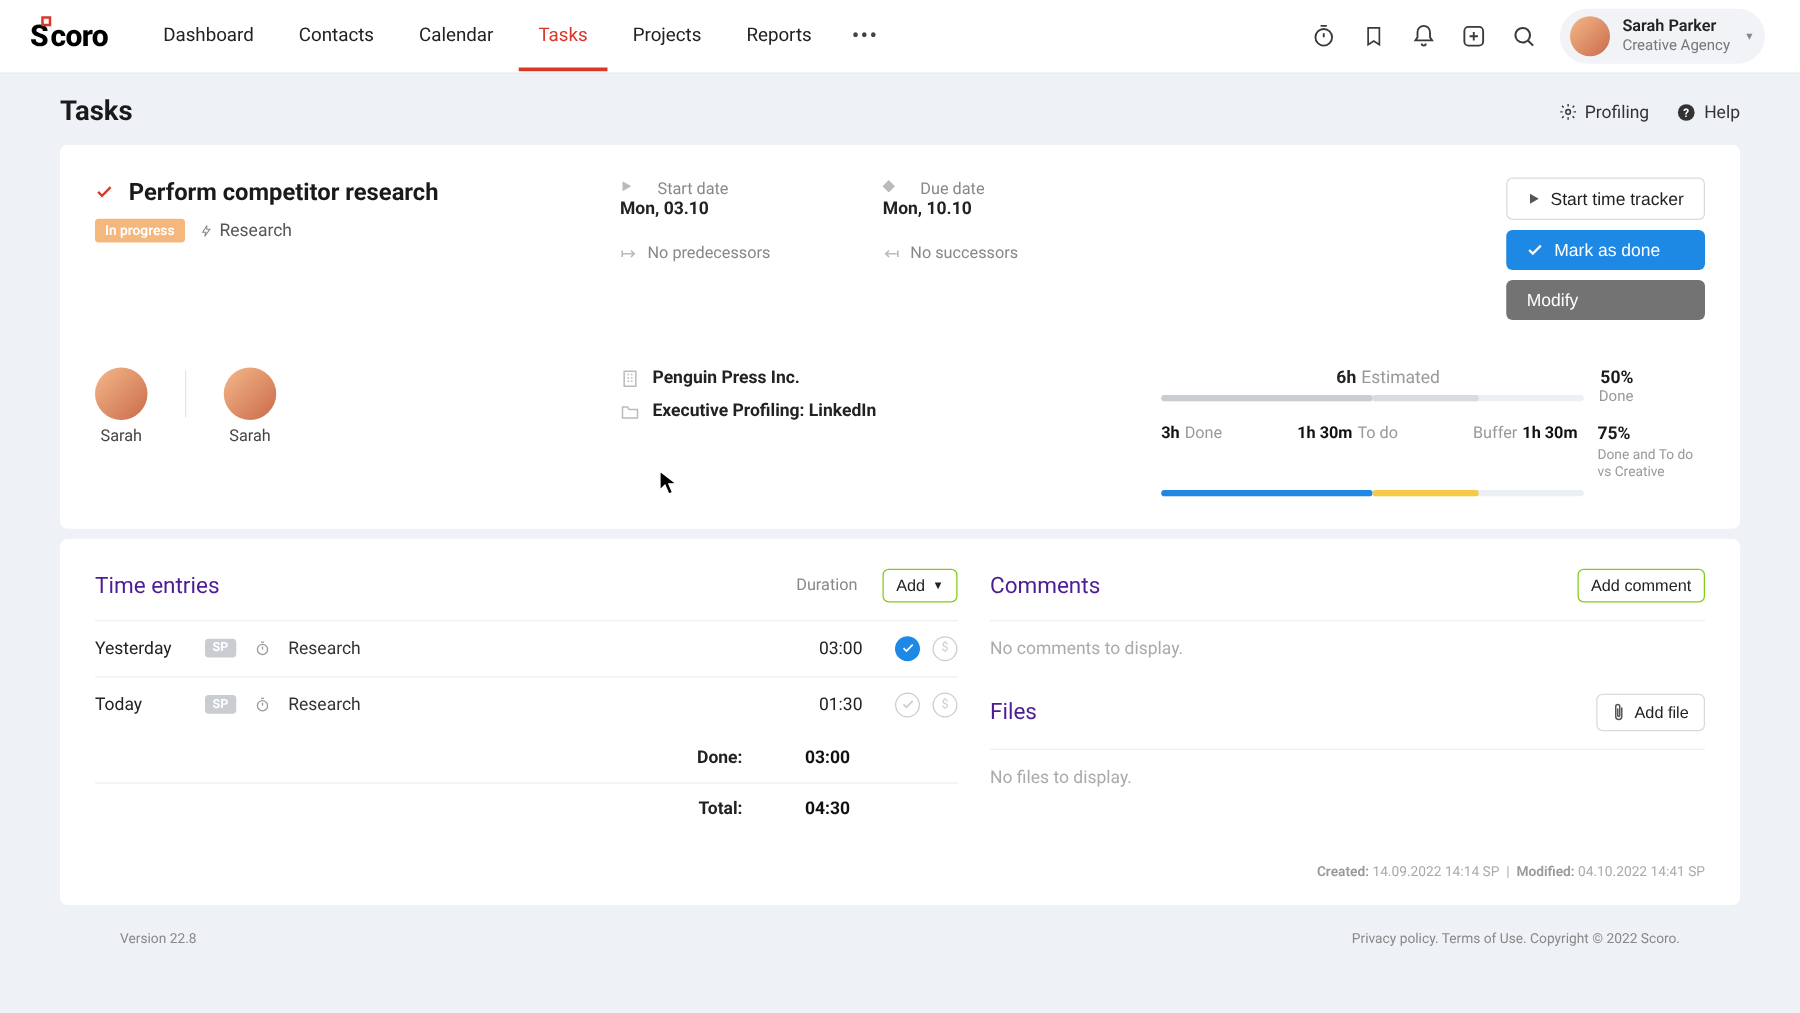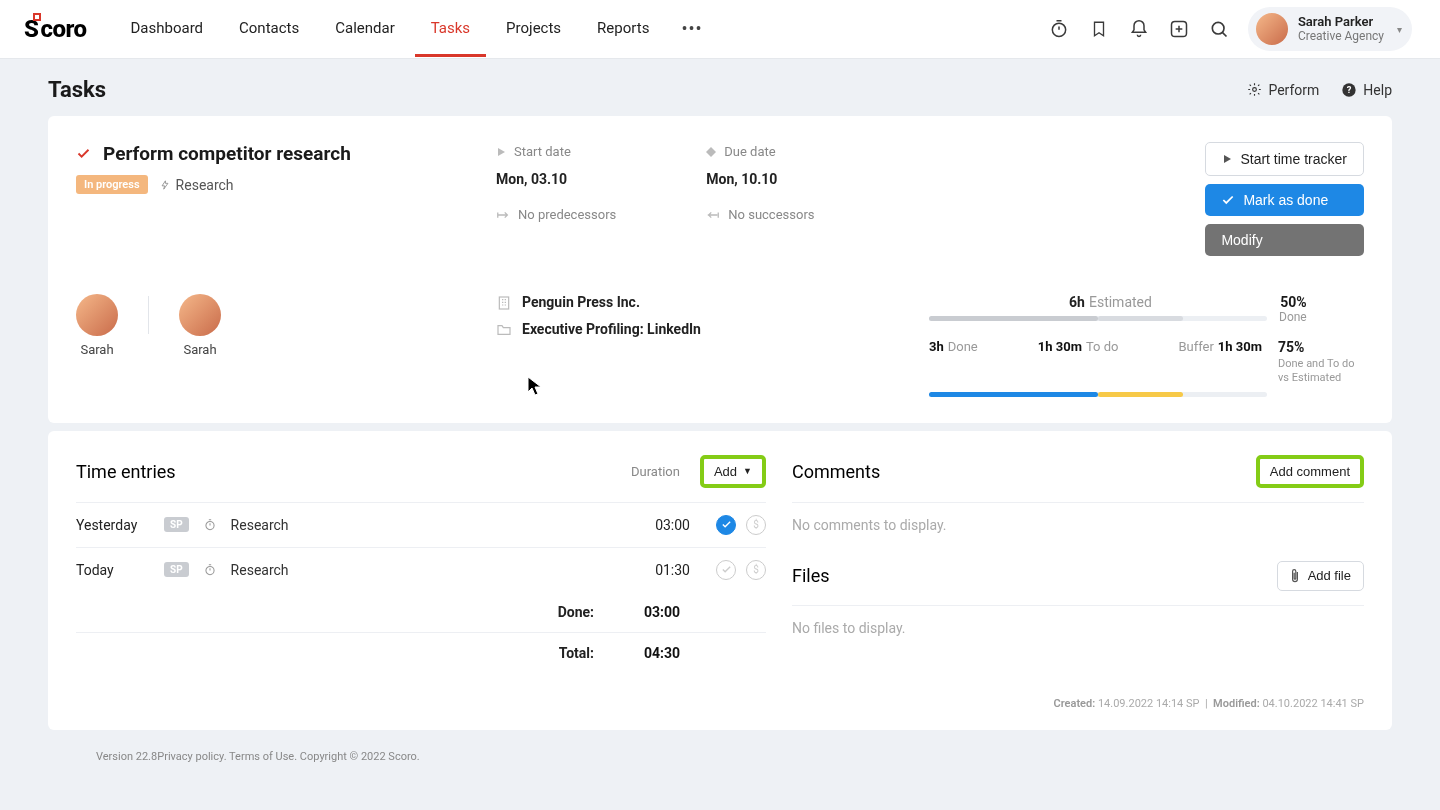--- a/index.html
+++ b/index.html
@@ -115,21 +115,21 @@
     color: #fff;
     font-size: 11px;
     font-weight:600;
     padding: 3px 8px;
     border-radius: 3px;
   }
   .activity-type { display:flex; align-items:center; gap:6px; color:#555; font-size:14px; }
   .bolt-icon { width:10px; color:#777; }
 
   .dates-col { display:flex; gap: 90px; flex: 0 0 470px; padding-top: 2px; }
-  .date-label-row { display:flex; align-items:center; gap:8px; color:#888; font-size:13px; margin-bottom:12px; }
+  .date-label-row { display:flex; gap:20px; color:#888; font-size:13px; margin-bottom:0; }
   .date-value { font-weight:700; font-size:14px; color:#222; }
   .nopred-row { display:flex; align-items:center; gap:8px; color:#888; font-size:13px; margin-top:20px; }
 
   .action-buttons { display:flex; gap:8px; margin-left:auto;flex-direction:column; }
   .btn {
     border-radius: 5px;
     padding: 8px 16px;
     font-size: 14px;
     font-weight: 500;
     cursor:pointer;
@@ -184,24 +184,24 @@
   .stat-right .pnum { font-weight:700; font-size:14px; }
   .stat-rightlbl { color:#999; font-size:11px; line-height:1.3; margin-top:2px; }
 
   
   .panels-card { padding: 24px 28px 20px; }
   .panels { display:flex; gap: 26px; }
   .left-panel { flex: 0 0 690px; }
   .right-panel { flex: 1; }
 
   .panel-header { display:flex; align-items:center; justify-content:space-between; margin-bottom: 14px; }
-  .panel-title { color:#000000; font-size:18px; font-weight:400; }
+  .panel-title { color:#4c1d95; font-size:18px; font-weight:400; }
   .duration-label { color:#888; font-size:13px; margin-right:10px; }
   .btn-add {
-    background:#fff; border:4px solid #84cc16; border-radius:5px;
+    background:#fff; border:1px solid #84cc16; border-radius:5px;
     padding:5px 10px; font-size:13px; cursor:pointer;
     display:flex; align-items:center; gap:6px; color:#222; font-weight:500;
   }
 
   .entries-table { width:100%; }
   .entry-row {
     display:flex; align-items:center;
     padding: 12px 0;
     border-top:1px solid #edeff3;
     gap: 14px;
@@ -233,21 +233,21 @@
     padding:6px 12px; font-size:13px; cursor:pointer;
     display:flex; align-items:center; gap:8px; color:#222; font-weight:500;
   }
   .section-divider { border-top:1px solid #edeff3; margin: 10px 0 14px; }
 
   .audit-line { text-align:right; font-size:11px; color:#aaa; margin-top: 24px; }
   .audit-line b { font-weight:600; color:#999; }
 
   
   .footer {
-    display:flex; 
+    display:flex; justify-content:space-between;
     padding: 12px 48px 0;
     font-size: 11px;
     color:#888;
   }
 
   
   .cursor-overlay {
     position: absolute;
     left: 527px;
     top: 376px;
@@ -319,21 +319,21 @@
 <div class="page-wrap">
 
   <div class="page-header">
     <div class="page-title">Tasks</div>
     <div class="page-tools">
       <div class="page-tool">
         <svg width="15" height="15" viewBox="0 0 24 24" fill="none" stroke="#333" stroke-width="1.8">
             <circle cx="12" cy="12" r="3"></circle>
             <path d="M12 2v3M12 19v3M4.2 4.2l2.1 2.1M17.7 17.7l2.1 2.1M2 12h3M19 12h3M4.2 19.8l2.1-2.1M17.7 6.3l2.1-2.1"></path>
           </svg>
-        <span>Perform</span>
+        <span>Profiling</span>
       </div>
       <div class="page-tool">
         <svg width="16" height="16" viewBox="0 0 24 24" fill="#333">
             <circle cx="12" cy="12" r="10"></circle>
             <text x="12" y="17" text-anchor="middle" fill="#fff" font-size="14" font-weight="bold">?</text>
           </svg>
         <span>Help</span>
       </div>
     </div>
   </div>
@@ -475,21 +475,21 @@
               <span class="num">1h 30m</span>
               <span class="lbl">To do</span>
             </div>
             <div class="stat-chip">
               <span class="lbl">Buffer</span>
               <span class="num">1h 30m</span>
             </div>
           </div>
           <div class="stat-right">
             <div class="pnum">75%</div>
-            <div class="stat-rightlbl">Done and To do vs Estimated</div>
+            <div class="stat-rightlbl">Done and To do vs Creative</div>
           </div>
         </div>
         <div class="bar-bg" style="margin-top:6px; margin-bottom:0;">
           <div class="bar-seg bar-blue"></div>
           <div class="bar-seg bar-yellow"></div>
         </div>
       </div>
     </div>
   </div>
 

